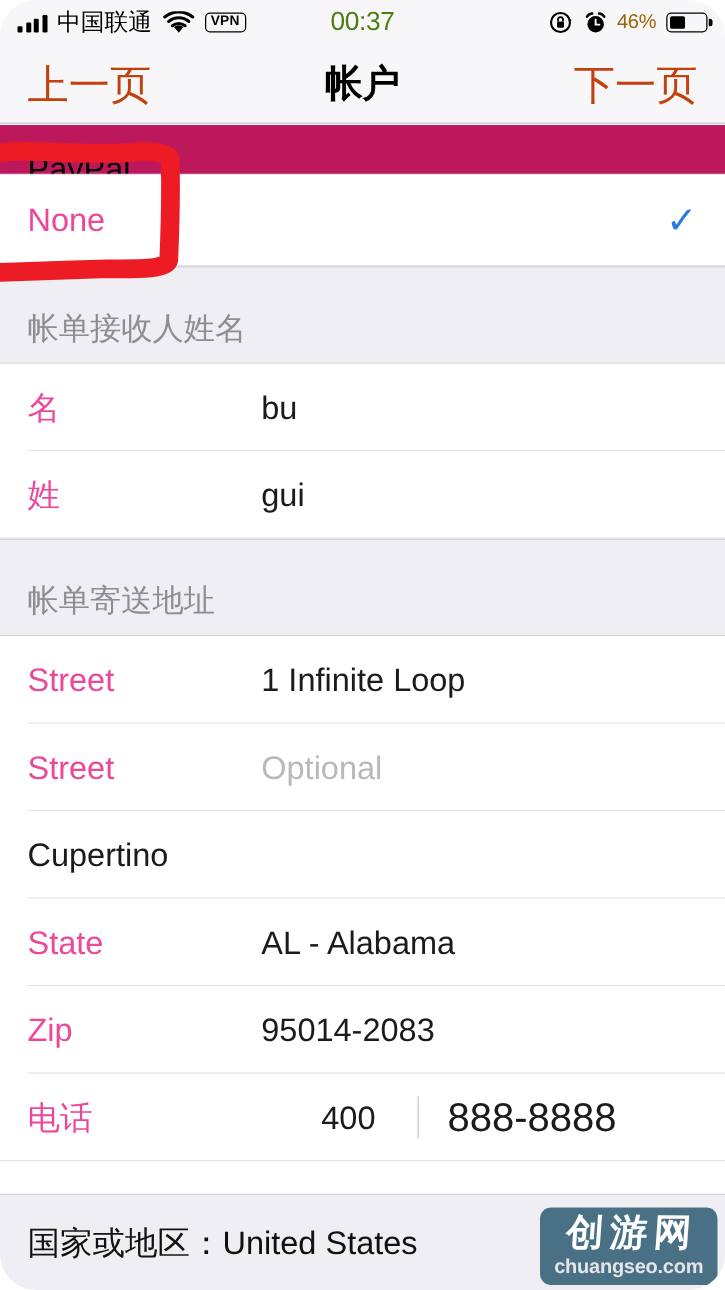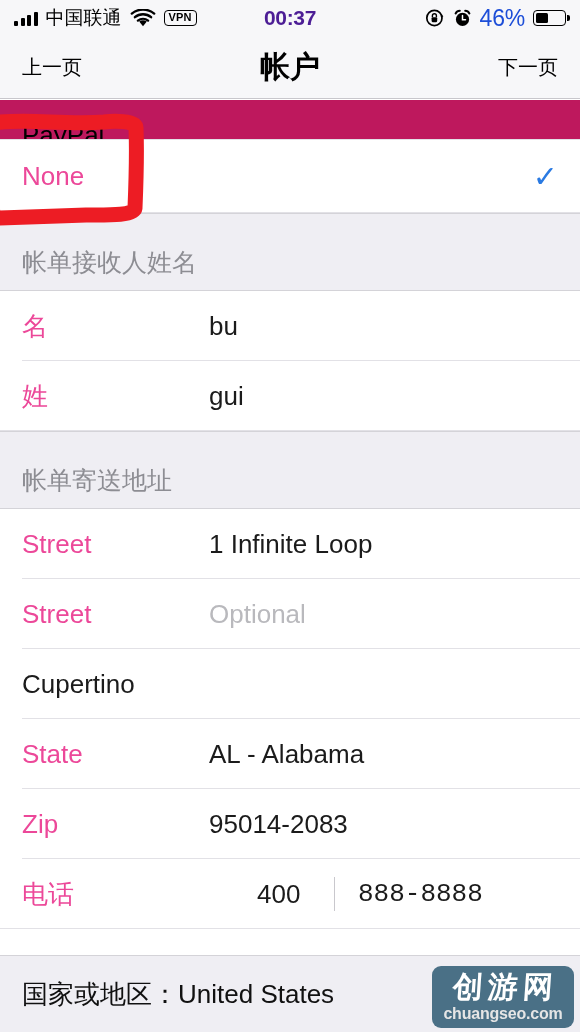--- a/index.html
+++ b/index.html
@@ -8,55 +8,56 @@
     background:#ffffff;
     font-family:"Liberation Sans","DejaVu Sans",sans-serif;
     -webkit-font-smoothing:antialiased;
     overflow:hidden;
   }
   #screen {
     position:relative;
     width:580px; height:1032px;
     background:#ffffff;
     overflow:hidden;
+    border-radius:29px;
   }
 
   
   .statusbar {
     position:absolute; top:0; left:0;
     width:580px; height:36px;
     background:#f7f7f9;
     display:flex; align-items:center;
     padding:0 14px;
   }
   .sb-left { display:flex; align-items:center; gap:8px; flex:0 0 auto; }
   .sb-center {
     position:absolute; left:0; right:0; top:0; height:36px;
     display:flex; align-items:center; justify-content:center;
     pointer-events:none;
   }
   .sb-right {
     margin-left:auto; display:flex; align-items:center; gap:8px;
     position:relative; z-index:2;
   }
-  .sb-time { font-size:21px; font-weight:700; color:#4c1d95; letter-spacing:-0.3px; }
+  .sb-time { font-size:21px; font-weight:400; color:#4d7c0f; letter-spacing:-0.3px; }
   .carrier { font-size:19px; color:#000; letter-spacing:0px; }
   .bars { display:flex; align-items:flex-end; gap:2.5px; height:15px; }
   .bars i { display:block; width:4px; background:#000; border-radius:1px; }
   .bars i:nth-child(1){ height:5px; }
   .bars i:nth-child(2){ height:8px; }
   .bars i:nth-child(3){ height:11px; }
   .bars i:nth-child(4){ height:14px; }
   .vpn-badge {
     font-size:11px; font-weight:700; color:#000;
     border:1.6px solid #000; border-radius:4px;
     padding:1px 4px 1.5px 4px; line-height:1;
     letter-spacing:0.2px;
   }
-  .batt-pct { font-size:23px; color:#1d4ed8; letter-spacing:-0.2px; }
+  .batt-pct { font-size:16px; color:#a16207; letter-spacing:-0.2px; }
   .batt {
     position:relative; width:33px; height:16px;
     border:1.7px solid #000; border-radius:4px;
     display:flex; align-items:center; padding:1.6px;
   }
   .batt::after {
     content:""; position:absolute; right:-4.5px; top:50%;
     transform:translateY(-50%);
     width:3px; height:6px; background:#000;
     border-radius:0 2px 2px 0;
@@ -66,21 +67,21 @@
   
   .navbar {
     position:absolute; top:36px; left:0;
     width:580px; height:63px;
     background:#f7f7f9;
     border-bottom:1px solid #c8c7cc;
     display:flex; align-items:center;
     padding:0 22px;
   }
   .nav-btn {
-    font-size:20px; color:#000000;
+    font-size:33px; color:#c2410c;
     letter-spacing:0px; line-height:1;
     cursor:pointer; white-space:nowrap;
   }
   .nav-title {
     position:absolute; left:0; right:0;
     text-align:center;
     font-size:30px; font-weight:700; color:#000;
     letter-spacing:0px; pointer-events:none;
   }
   .nav-right { margin-left:auto; position:relative; z-index:2; }
@@ -150,21 +151,21 @@
     position:absolute; left:0; right:0; top:0; height:1px; background:#d4d3d8;
   }
   .section-header .sh-bot {
     position:absolute; left:0; right:0; bottom:0; height:1px; background:#d4d3d8;
   }
 
   
   .phone-value-wrap { display:flex; align-items:center; }
   .phone-code { font-size:26px; color:#1b1b1b; width:77px;margin-left:48px; }
   .phone-div { width:1px; height:34px; background:#c9c8cd; margin-right:23px; }
-  .phone-num { font-size:26px; color:#1b1b1b;font-family:Liberation Mono, monospace; }
+  .phone-num { font-size:32px; color:#1b1b1b; }
 
   
   .country-bar {
     position:absolute; left:0; bottom:0;
     width:580px; height:77px;
     background:#efeef3;
     border-top:1px solid #d4d3d8;
     display:flex; align-items:center;
     padding:0 22px;
   }

